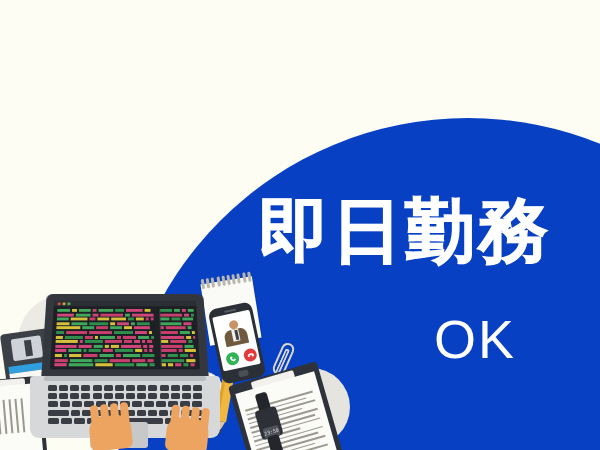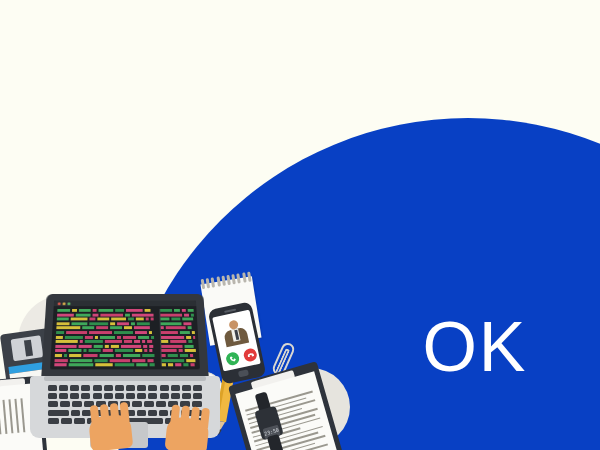--- a/index.html
+++ b/index.html
@@ -52,21 +52,21 @@
     line-height:1;
     white-space:nowrap;
     -webkit-text-stroke:1.2px #ffffff;
   }
   .title-ok{
     position:absolute;
     left:380px; top:312px; width:190px;
     text-align:center;
     z-index:5;
     color:#ffffff;
-    font-size:70px;
+    font-size:54px;
     font-weight:300;
     letter-spacing:2px;
     line-height:1;
     white-space:nowrap;
   }
 
   
   .art{position:absolute;z-index:3;}
 
   
@@ -509,16 +509,17 @@
     <div class="fing">
         <i></i>
         <i></i>
         <i></i>
         <i></i>
       </div>
     <div class="palm"></div>
   </div>
 
 
+  <div class="title-mid">即日勤務</div>
 
   <div class="title-ok">OK</div>
 
 </div>
 
 </body></html>

